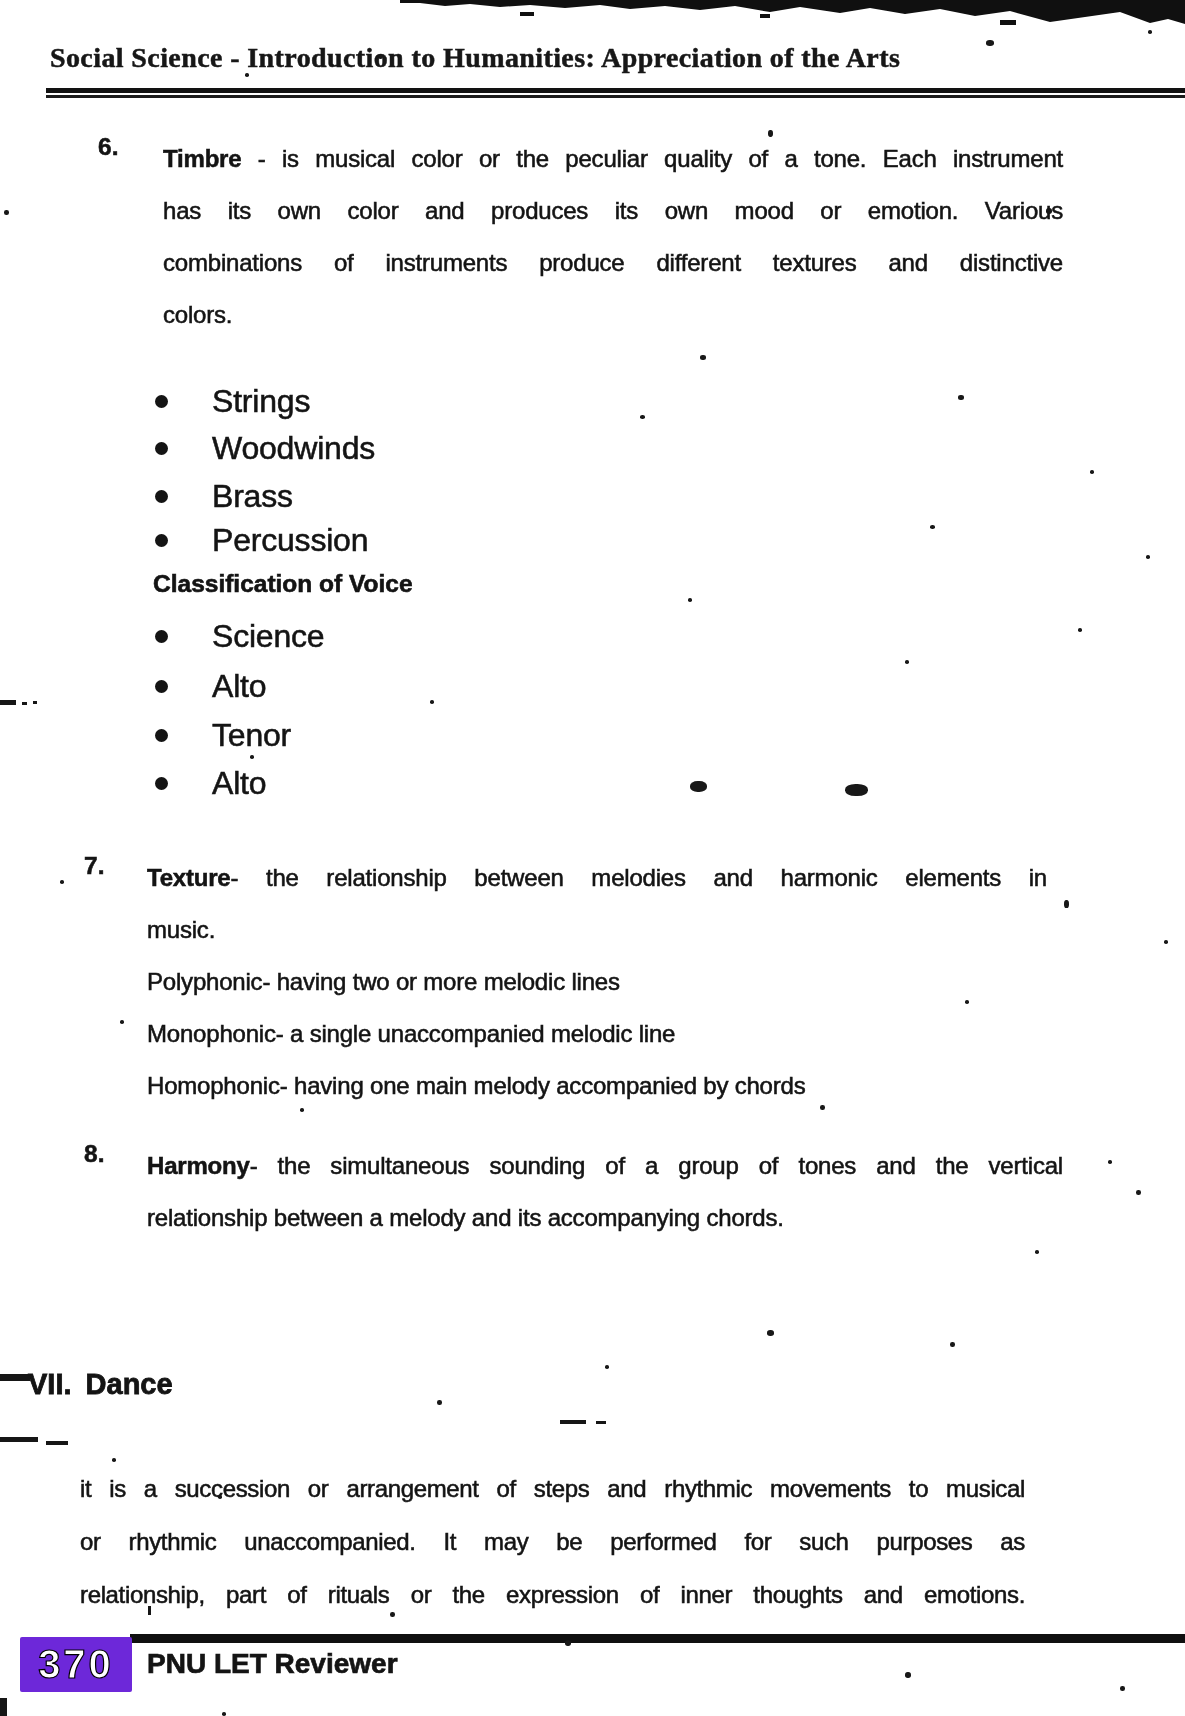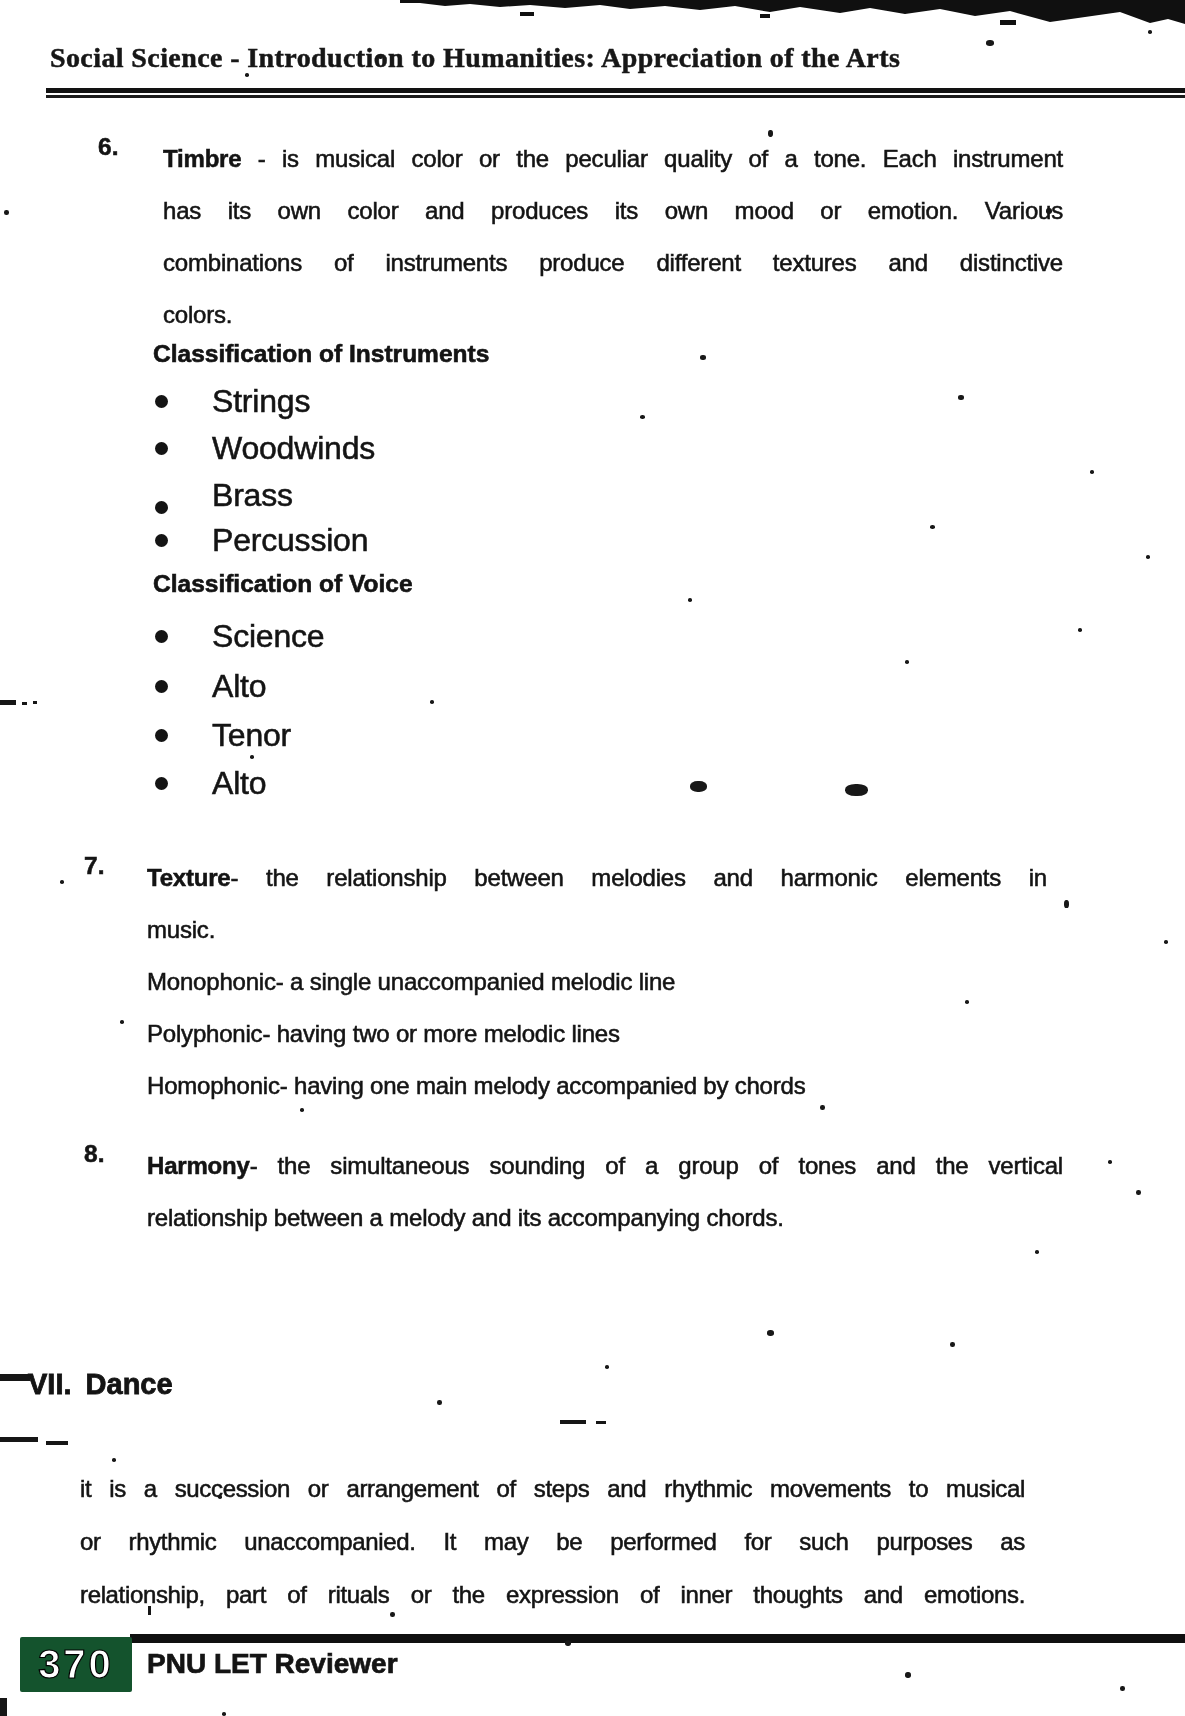--- a/index.html
+++ b/index.html
@@ -33,21 +33,21 @@
   .brow{display:flex;align-items:center;height:36px;font-size:32px;}
   .bullet{width:13px;height:13px;border-radius:50%;background:#141414;margin-right:44px;flex:none;}
 
   .dhead{
     left:28px;top:1368px;font-size:29px;font-weight:bold;
     word-spacing:6px;-webkit-text-stroke:0.8px #121212;
   }
   .dance-block .jline{height:53px;line-height:53px;letter-spacing:-0.35px;}
 
   .pgbox{
-    left:20px;top:1637px;width:112px;height:55px;background:#14532d;
+    left:20px;top:1637px;width:112px;height:55px;background:#6d28d9;
     display:flex;align-items:center;justify-content:center;border-radius:2px;
   }
   .pgnum{
     color:#ffffff;font-weight:bold;font-size:40px;letter-spacing:3px;
     -webkit-text-stroke:1.2px #000;
   }
   .frule{left:130px;top:1634px;width:1055px;height:9px;background:#101010;}
   .flabel{left:147px;top:1648px;font-size:28px;font-weight:bold;-webkit-text-stroke:0.7px #141414;}
 
   .speck{position:absolute;background:#181818;border-radius:45%;}
@@ -71,30 +71,29 @@
   <div class="abs hrule2"></div>
 
   <div class="abs inum ink" style="left:98px;top:133px;">6.</div>
   <div class="abs tblock body-text ink" style="left:163px;top:133px;width:900px;">
     <div class="jline"><span class="term">Timbre</span><span> - is musical color or the peculiar quality of a tone. Each instrument</span></div>
     <div class="jline">has its own color and produces its own mood or emotion. Various</div>
     <div class="jline">combinations of instruments produce different textures and distinctive</div>
     <div class="pline">colors.</div>
   </div>
 
-  <div class="abs subhead ink" style="left:153px;top:340px;">Classification of Instruments</div>
   <div class="abs brow body-text ink" style="left:155px;top:383px;">
     <span class="bullet"></span>
       <span>Strings</span>
   </div>
   <div class="abs brow body-text ink" style="left:155px;top:430px;">
     <span class="bullet"></span>
       <span>Woodwinds</span>
   </div>
-  <div class="abs brow body-text ink" style="left:155px;top:478px;align-items:flex-end;">
+  <div class="abs brow body-text ink" style="left:155px;top:478px;">
     <span class="bullet"></span>
       <span>Brass</span>
   </div>
   <div class="abs brow body-text ink" style="left:155px;top:522px;">
     <span class="bullet"></span>
       <span>Percussion</span>
   </div>
 
   <div class="abs subhead ink" style="left:153px;top:570px;">Classification of Voice</div>
   <div class="abs brow body-text ink" style="left:155px;top:618px;">
@@ -111,22 +110,22 @@
   </div>
   <div class="abs brow body-text ink" style="left:155px;top:765px;">
     <span class="bullet"></span>
       <span>Alto</span>
   </div>
 
   <div class="abs inum ink" style="left:84px;top:852px;">7.</div>
   <div class="abs tblock body-text ink" style="left:147px;top:852px;width:900px;">
     <div class="jline"><span class="term">Texture</span><span>- the relationship between melodies and harmonic elements in</span></div>
     <div class="pline">music.</div>
+    <div class="pline">Polyphonic- having two or more melodic lines</div>
     <div class="pline">Monophonic- a single unaccompanied melodic line</div>
-    <div class="pline">Polyphonic- having two or more melodic lines</div>
     <div class="pline">Homophonic- having one main melody accompanied by chords</div>
   </div>
 
   <div class="abs inum ink" style="left:84px;top:1140px;">8.</div>
   <div class="abs tblock body-text ink" style="left:147px;top:1140px;width:916px;">
     <div class="jline"><span class="term">Harmony</span><span>- the simultaneous sounding of a group of tones and the vertical</span></div>
     <div class="pline">relationship between a melody and its accompanying chords.</div>
   </div>
 
   <div class="abs dhead">VII. Dance</div>

